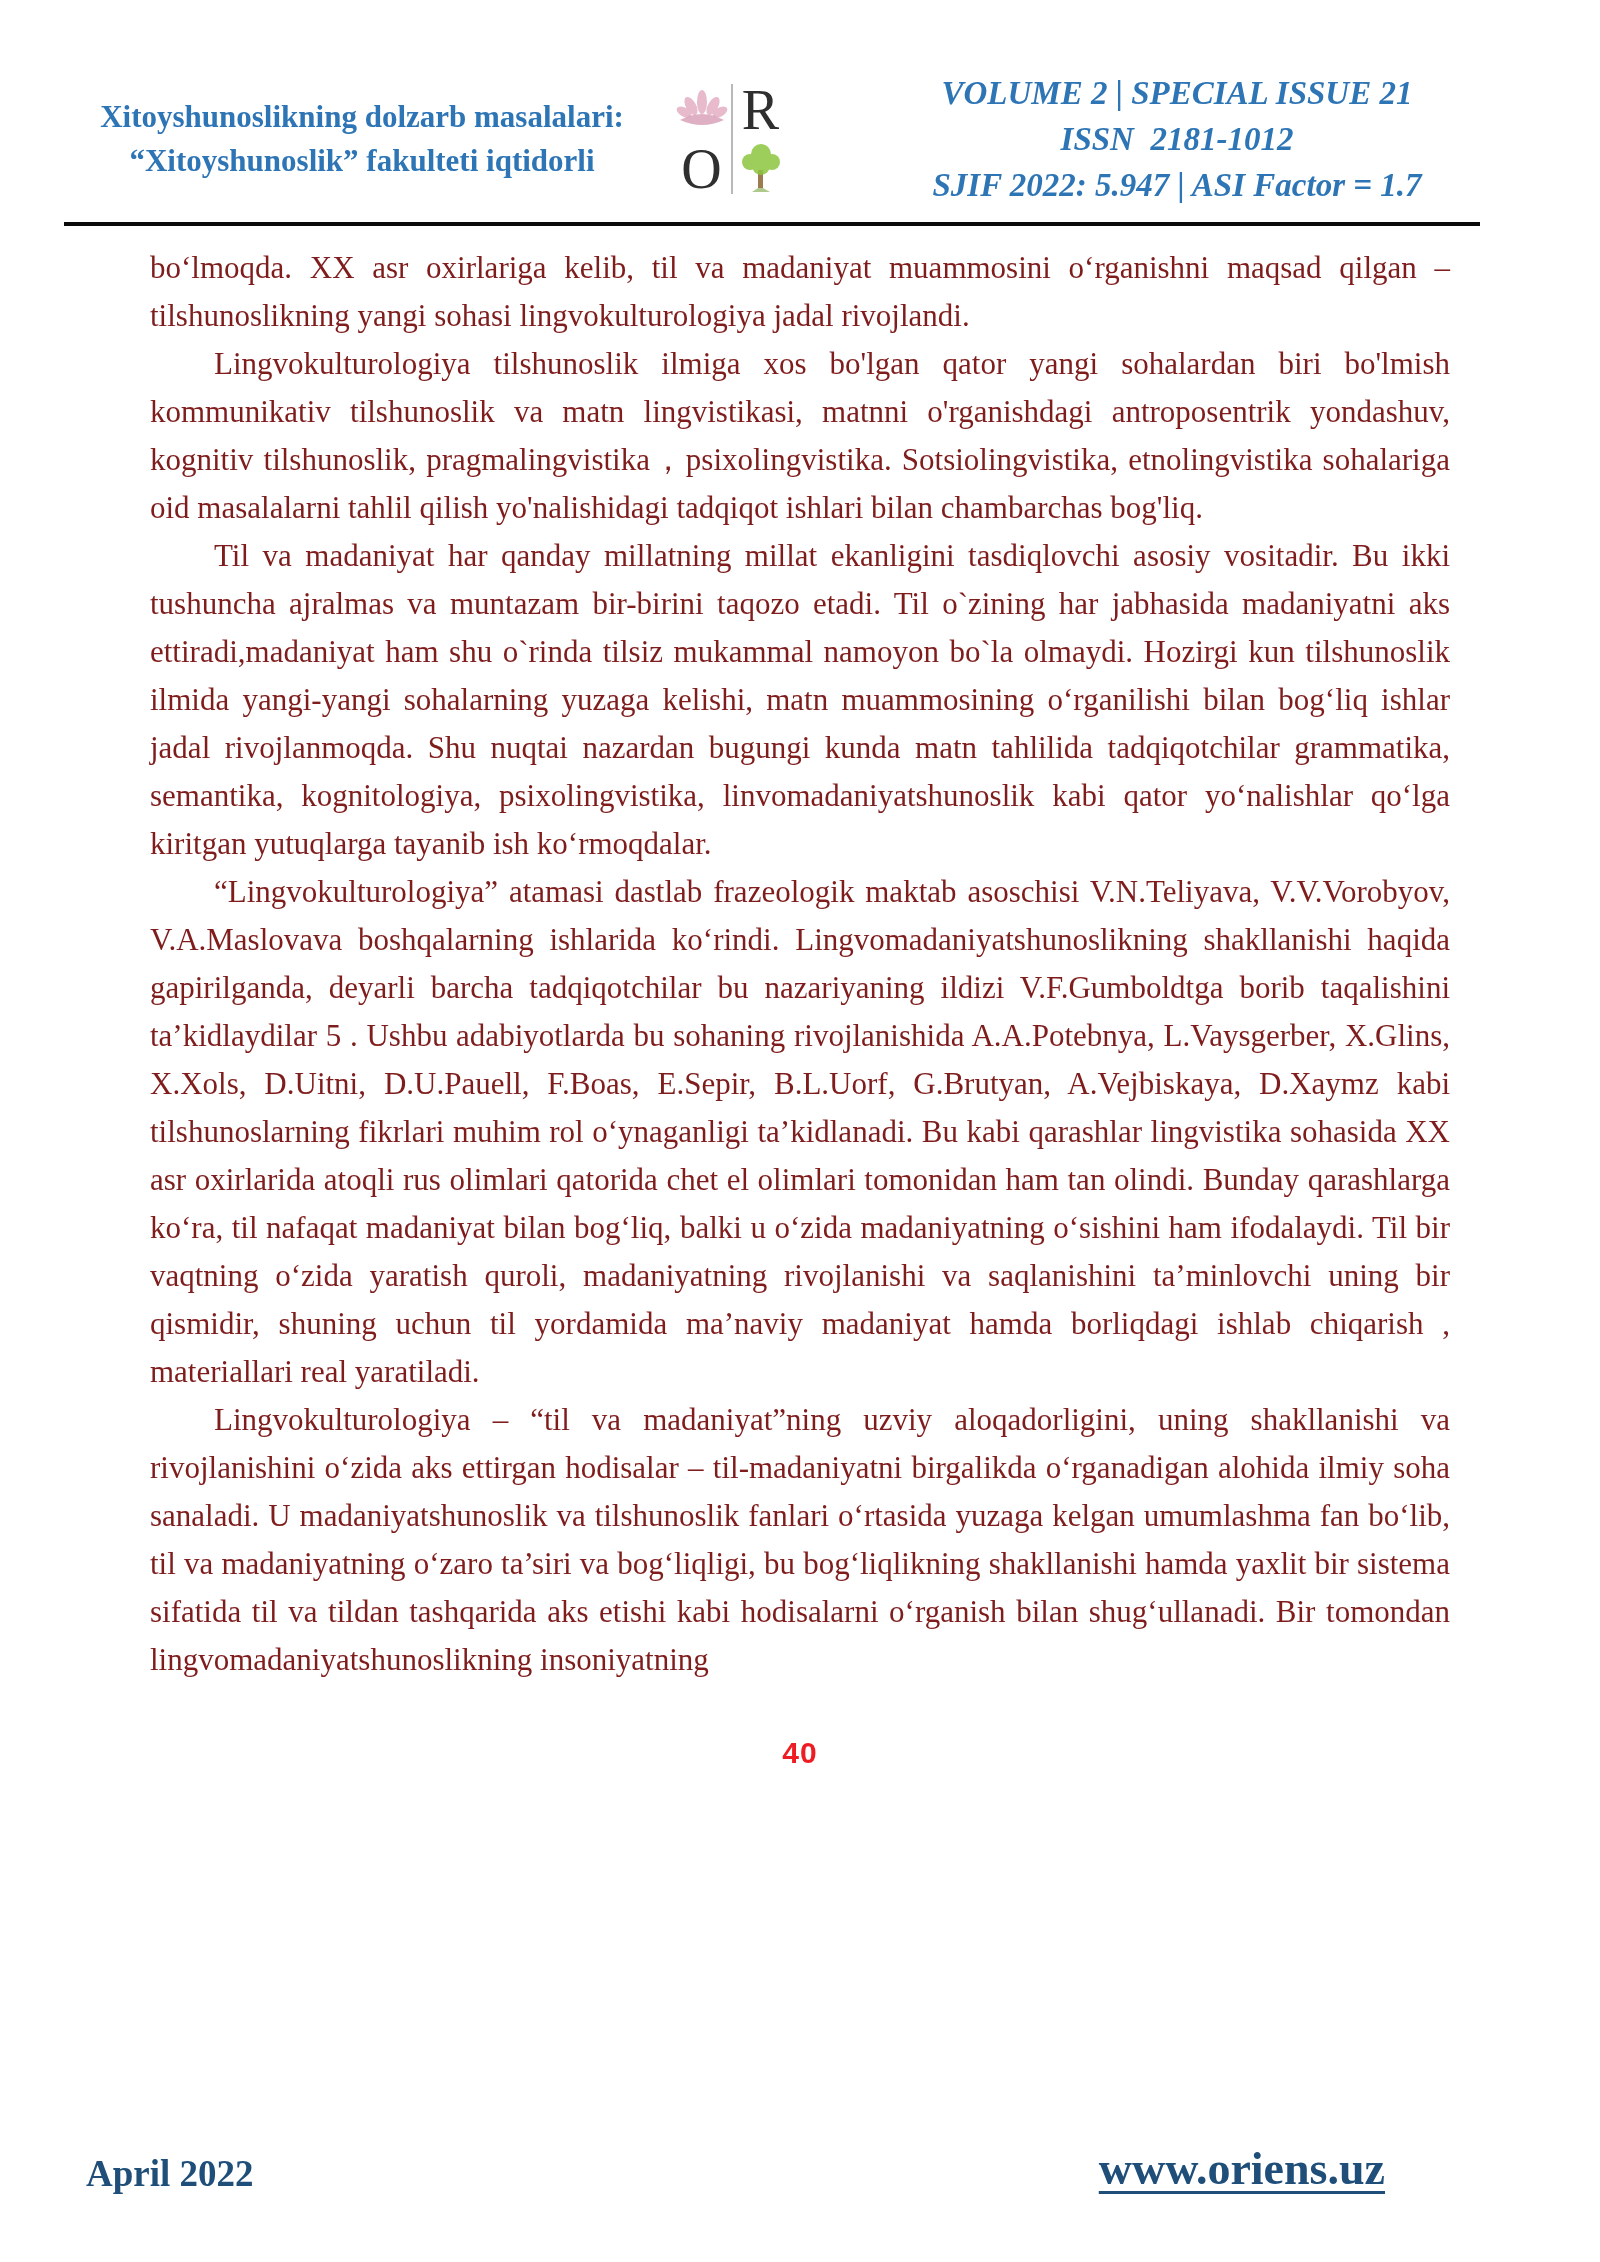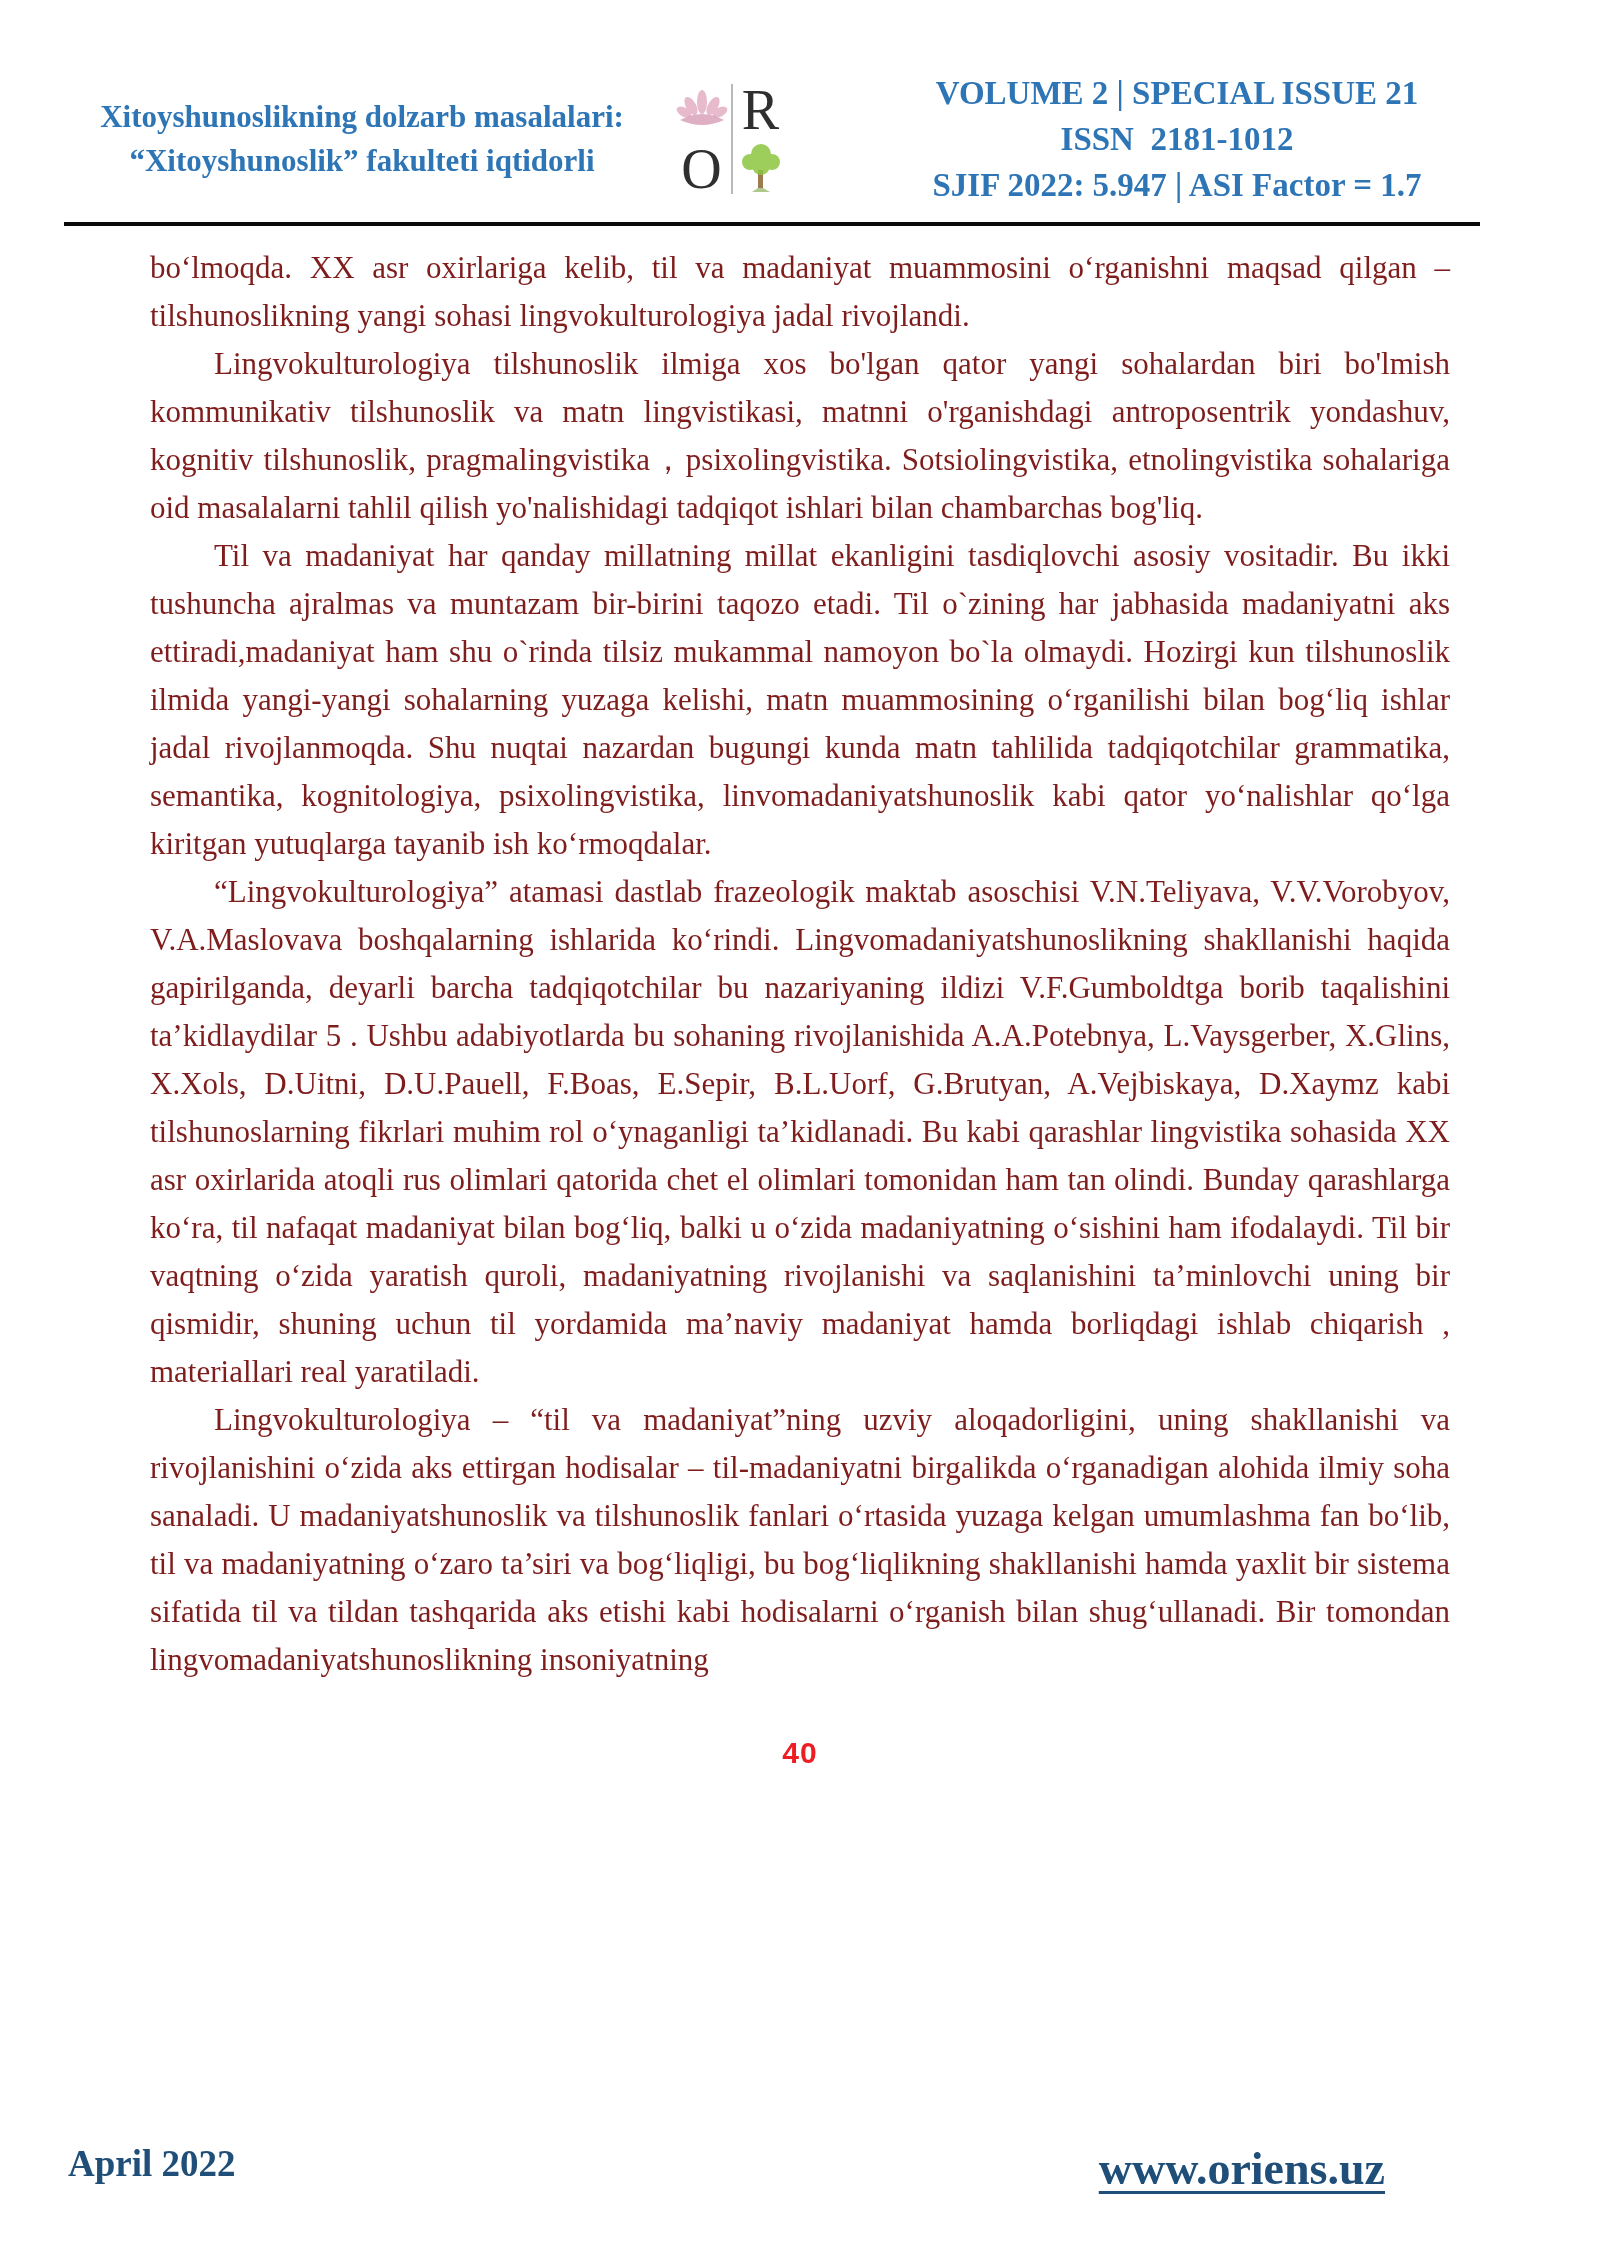--- a/index.html
+++ b/index.html
@@ -54,21 +54,21 @@
     color: #2f2f2f;
   }
   .header-right {
     flex: 1;
     text-align: center;
     color: #2E75B6;
     font-weight: bold;
     font-size: 33px;
     line-height: 46px;
   }
-  .header-right .hline { white-space: pre; }
+  .header-right .hline { white-space: pre; font-style: italic; }
   
   .rule {
     margin: 14px 0 0 64px;
     width: 1416px;
     height: 4px;
     background: #0a0a0a;
   }
   
   .body-text {
     margin: 18px 150px 0 150px;
@@ -89,22 +89,22 @@
     color: #EE1D23;
     letter-spacing: 1px;
   }
   
   .footer {
     position: absolute;
     left: 0; right: 0;
     top: 2142px;
     display: flex;
     justify-content: space-between;
-    align-items: flex-start;
-    padding: 0 215px 0 68px;
+    align-items: flex-end;
+    padding: 0 215px 0 86px;
     color: #1F4E79;
     font-weight: bold;
     gap: 6px;
   }
   .footer-date { font-size: 37px; }
   .footer-site {
     font-size: 46px;
     color: #1F4E79;
     text-decoration: underline;
     text-underline-offset: 7px;

